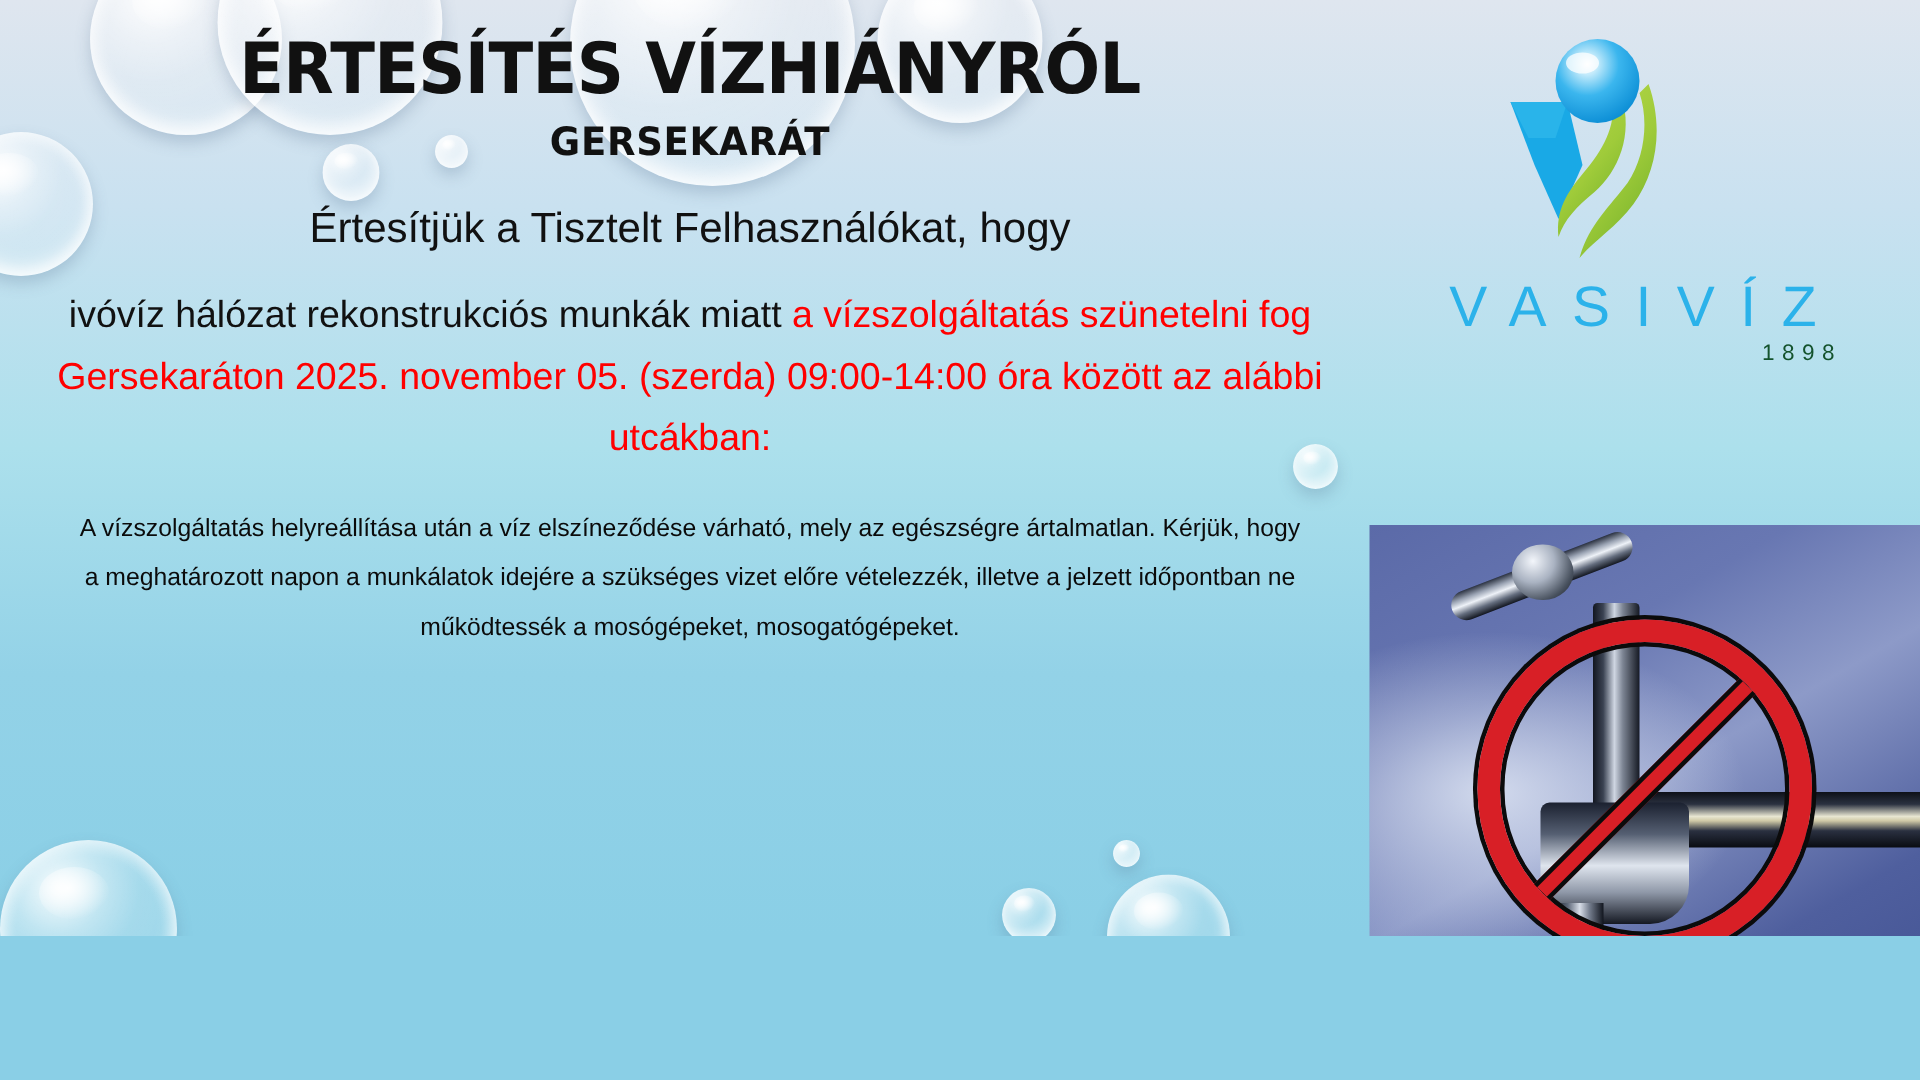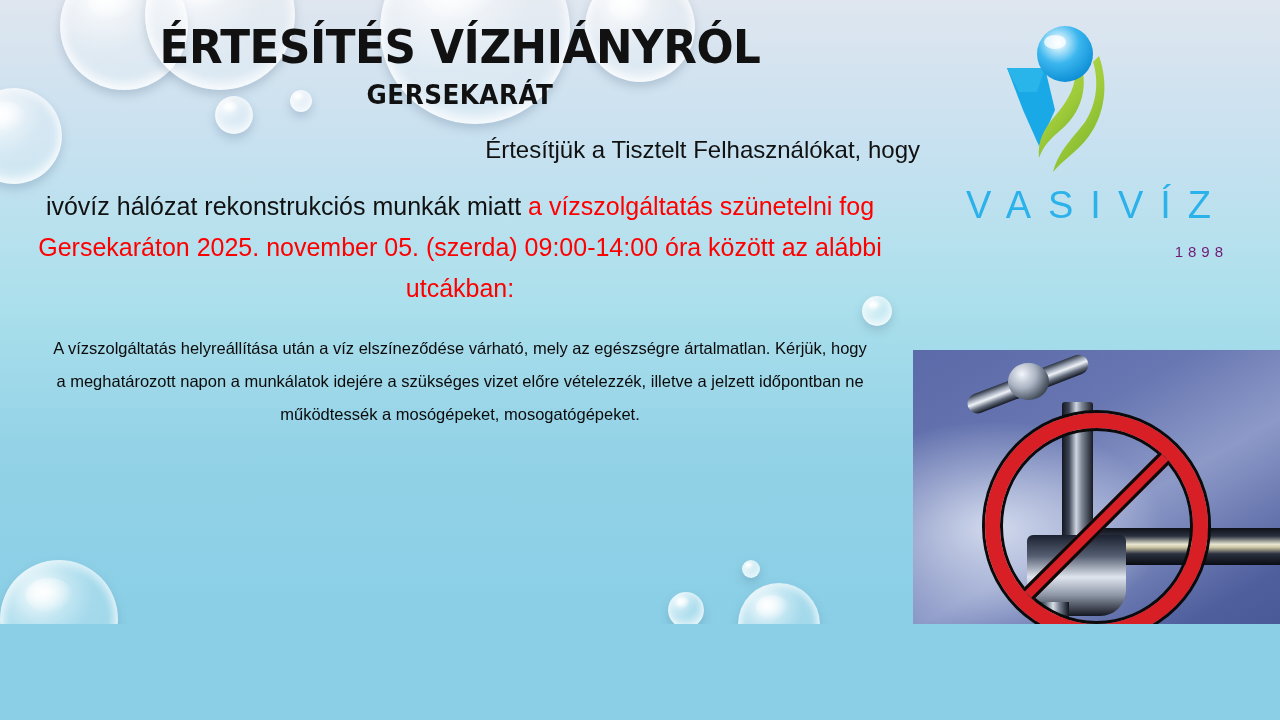--- a/index.html
+++ b/index.html
@@ -76,23 +76,22 @@
   .subtitle {
     font-family:"DejaVu Sans", sans-serif;
     font-weight:700;
     font-size:26px;
     color:#111;
     letter-spacing:.5px;
     margin-top:8px;
     transform:scaleX(.95);
   }
   .lead {
-    font-size:24px; color:#111;
+    font-size:28px; color:#111;
     margin-top:26px;
-    text-align:right;
   }
   .notice {
     font-size:25px; color:#111;
     line-height:1.65;
     margin-top:22px;
     padding:0 20px;
   }
   .notice .red { color:#ff0000; }
   .streets {
     margin-top:20px;
@@ -121,24 +120,24 @@
   .logo-word {
     margin-top:6px;
     font-size:38px;
     letter-spacing:17px;
     color:#2bb2ea;
     font-weight:400;
     text-indent:17px;
     font-family:"Liberation Sans", sans-serif;
   }
   .logo-year {
-    margin-top:16px;
+    margin-top:0;
     font-size:15px;
     letter-spacing:5px;
-    color:#701a75;
+    color:#14532d;
     text-indent:5px;
   }
 
   
   .photo {
     position:absolute; z-index:5;
     left:913px; top:350px;
     width:367px; height:370px;
     overflow:hidden;
     background:linear-gradient(150deg,#5b6aa8 0%,#6877b2 28%,#8d9ac8 48%,#4f5f9e 74%,#3f4f90 100%);

